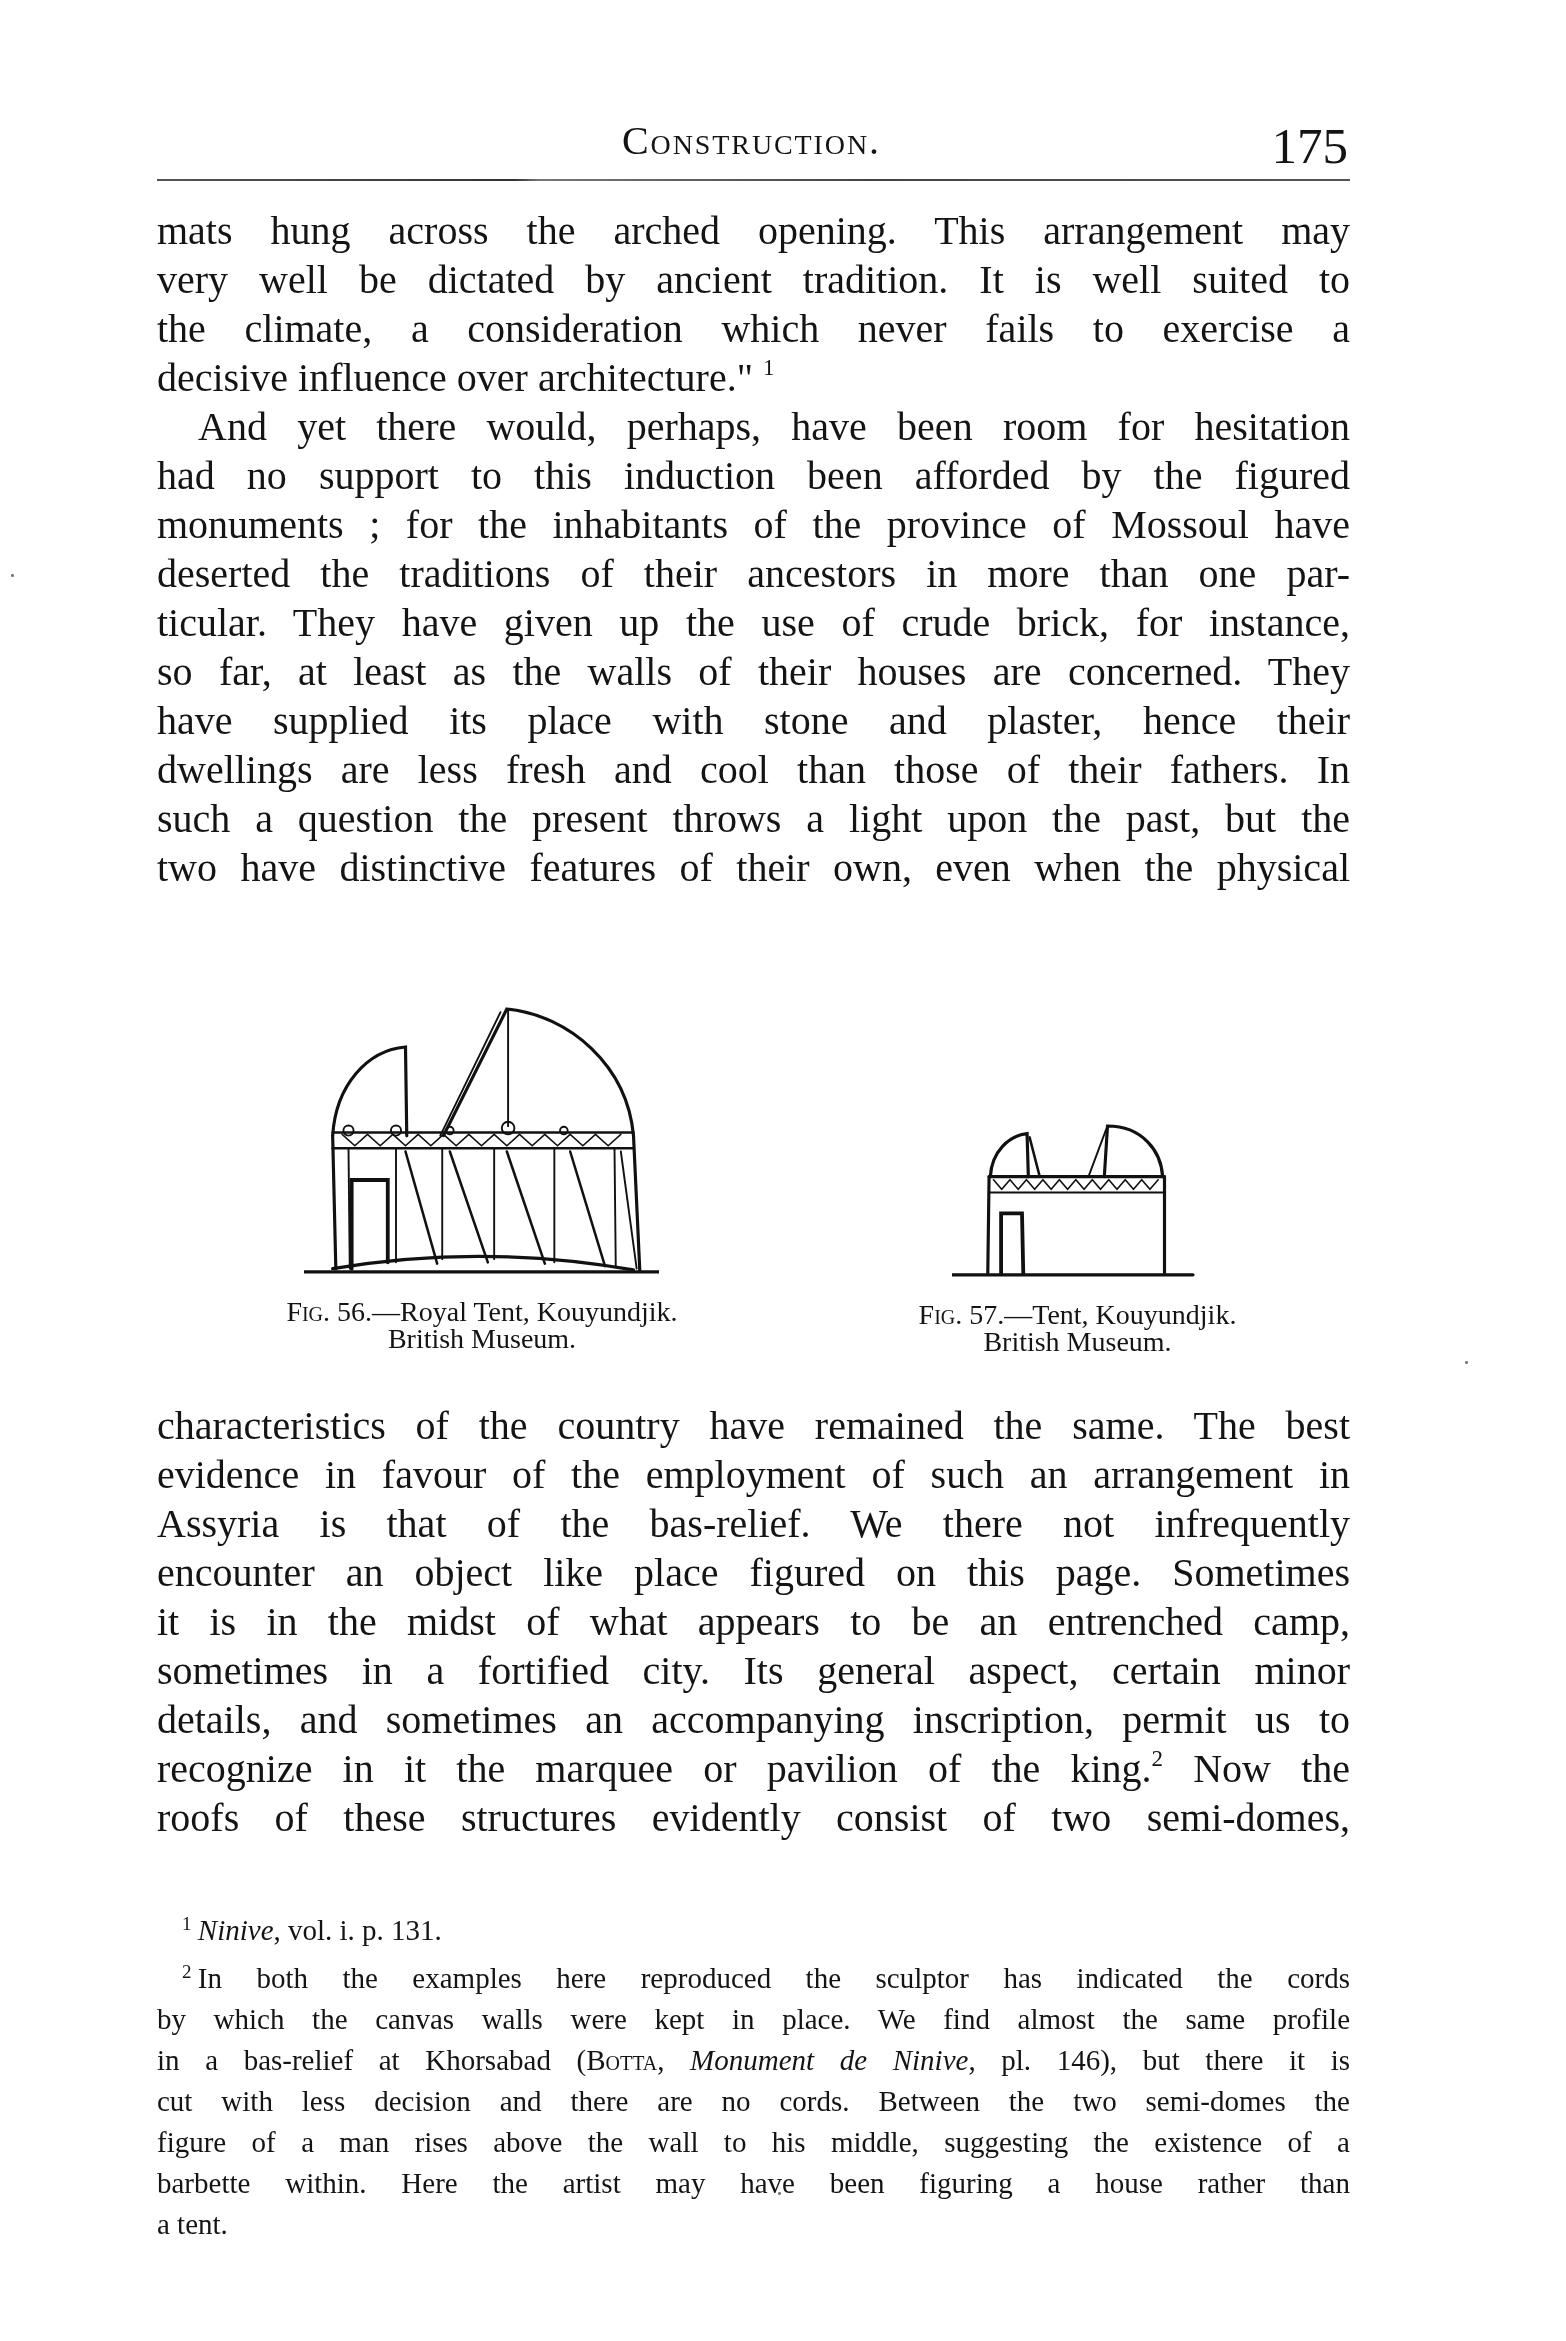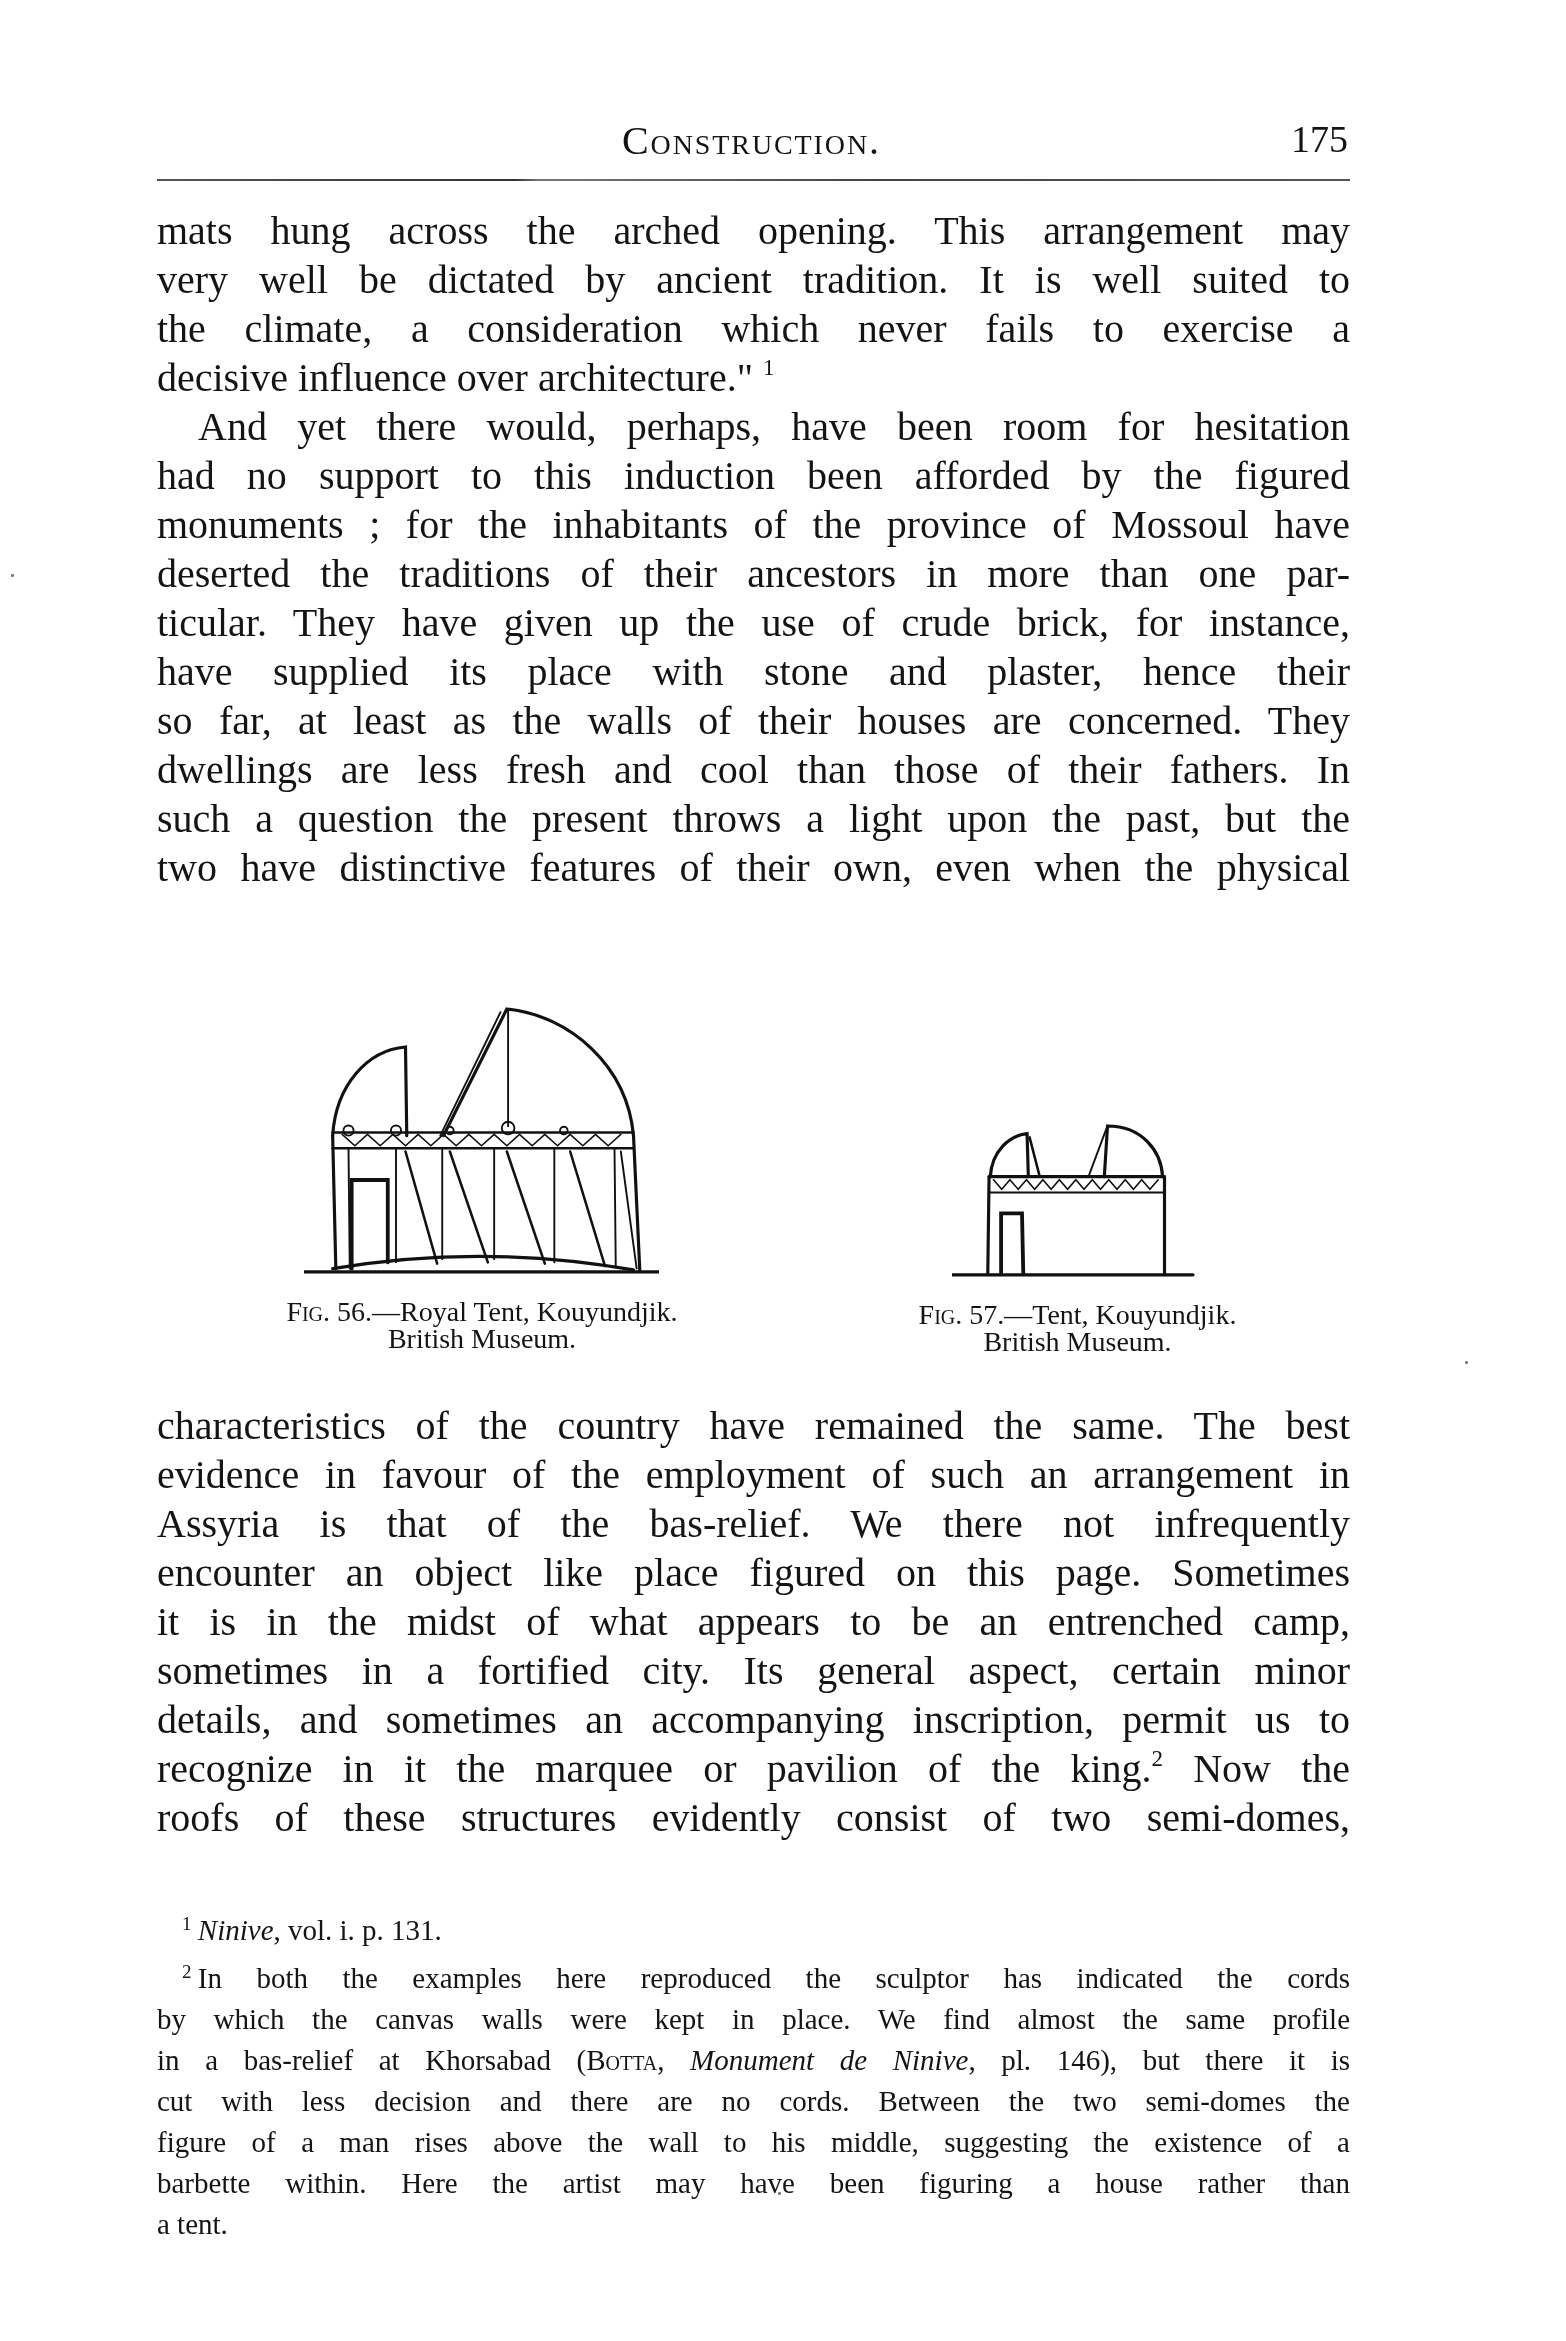--- a/index.html
+++ b/index.html
@@ -9,21 +9,21 @@
   }
   .page { position: absolute; left: 0; top: 0; width: 1567px; height: 2342px; }
   .running-head {
     position: absolute; top: 117px; left: 155px; width: 1193px; height: 51px;
   }
   .running-title {
     position: absolute; left: 0; width: 100%; text-align: center; top: 0;
     font-size: 40px; letter-spacing: 1.9px; font-variant: small-caps;
   }
   .page-number {
-    position: absolute; right: 0; top: 0; font-size: 38px;
+    position: absolute; right: 0; top: 0; font-size: 51px;
   }
   .head-rule {
     position: absolute; top: 179px; left: 157px; width: 1193px; height: 1.9px;
     background: linear-gradient(to right, #555 0%, #333 30%, #777 32%, #444 60%, #555 100%);
   }
   .text-block {
     position: absolute; left: 157px; width: 1193px;
     font-size: 40px; line-height: 49px; text-align: justify;
   }
   .text-block p { margin: 0; }
@@ -67,22 +67,22 @@
       <span class="line">very well be dictated by ancient tradition.  It is well suited to</span>
       <span class="line">the climate, a consideration which never fails to exercise a</span>
       <span class="line last"><span>decisive influence over architecture."</span> <sup>1</sup></span>
     </p>
     <p>
       <span class="line indent">And yet there would, perhaps, have been room for hesitation</span>
       <span class="line">had no support to this induction been afforded by the figured</span>
       <span class="line">monuments ; for the inhabitants of the province of Mossoul have</span>
       <span class="line">deserted the traditions of their ancestors in more than one par-</span>
       <span class="line">ticular.  They have given up the use of crude brick, for instance,</span>
+      <span class="line">so far, at least as the walls of their houses are concerned.  They</span>
       <span class="line">have supplied its place with stone and plaster, hence their</span>
-      <span class="line">so far, at least as the walls of their houses are concerned.  They</span>
       <span class="line">dwellings are less fresh and cool than those of their fathers.  In</span>
       <span class="line">such a question the present throws a light upon the past, but the</span>
       <span class="line">two have distinctive features of their own, even when the physical</span>
     </p>
   </div>
 
   <div class="speck" style="left:11.4px; top:574px;"></div>
 
   <div class="figures">
 

